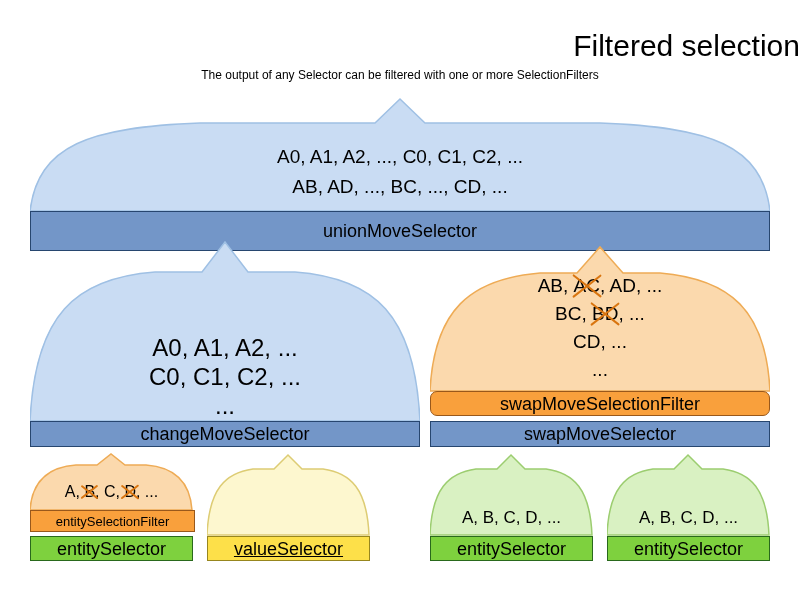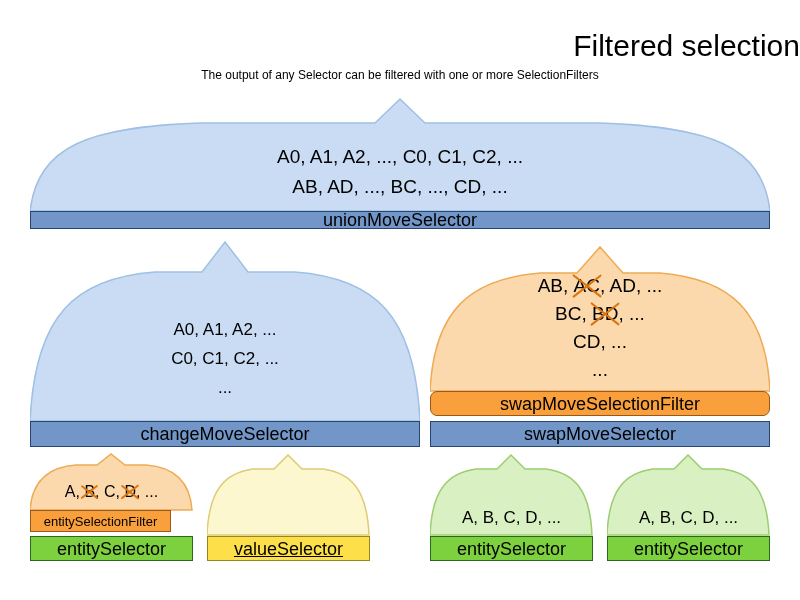--- a/index.html
+++ b/index.html
@@ -40,28 +40,28 @@
   <div class="abs title">Filtered selection</div>
   <div class="abs subtitle">The output of any Selector can be filtered with one or more SelectionFilters</div>
 
   <svg class="abs" style="left:30px;top:97px;" width="740" height="115" viewBox="0 0 740 115">
     <path class="fill-blueFunnel" d="M 0,114 C 8,48 60,30 170,26 L 345,26 L 370,2 L 395,26 L 570,26 C 680,30 732,48 740,114 Z"></path>
   </svg>
   <div class="abs funnel-text" style="left:30px;top:142px;width:740px;font-size:19px;line-height:30px;">
     <div>A0, A1, A2, ..., C0, C1, C2, ...</div>
     <div>AB, AD, ..., BC, ..., CD, ...</div>
   </div>
-  <div class="abs bar bar-blue" style="left:30px;top:211px;width:740px;height:18px;text-align:right;">
+  <div class="abs bar bar-blue" style="left:30px;top:211px;width:740px;height:40px;text-align:right;">
     <span>unionMoveSelector</span>
   </div>
 
   <svg class="abs" style="left:30px;top:240px;" width="390" height="182" viewBox="0 0 390 182">
     <path class="fill-blueFunnel" d="M 0,181 C 5,75 45,38 125,32 L 172,32 L 195,2 L 218,32 L 265,32 C 345,38 385,75 390,181 Z"></path>
   </svg>
-  <div class="abs funnel-text" style="left:30px;top:315px;width:390px;font-size:17px;line-height:29px;">
+  <div class="abs funnel-text" style="left:30px;top:333px;width:390px;font-size:24px;line-height:29px;">
     <div>A0, A1, A2, ...</div>
     <div>C0, C1, C2, ...</div>
     <div>...</div>
   </div>
   <div class="abs bar bar-blue" style="left:30px;top:421px;width:390px;height:26px;">
     <span>changeMoveSelector</span>
   </div>
 
   <svg class="abs" style="left:430px;top:245px;" width="340" height="147" viewBox="0 0 340 147">
     <path class="fill-orangeFunnel" d="M 0,146 C 4,65 40,34 110,28 L 147,28 L 170,2 L 193,28 L 230,28 C 300,34 336,65 340,146 Z"></path>
@@ -78,21 +78,21 @@
   <div class="abs bar bar-blue" style="left:430px;top:421px;width:340px;height:26px;">
     <span>swapMoveSelector</span>
   </div>
 
   <svg class="abs" style="left:30px;top:453px;" width="163" height="58" viewBox="0 0 163 58">
     <path class="fill-orangeFunnel" d="M 0,57 C 2,28 18,14 46,12 L 67,12 L 81,1 L 95,12 L 116,12 C 144,14 160,28 162,57 Z"></path>
   </svg>
   <div class="abs funnel-text" style="left:30px;top:482px;width:163px;font-size:16px;line-height:20px;">
     <span>A, </span><span class="crossed">B</span><span>, C, </span><span class="crossed">D</span><span>, ...</span>
   </div>
-  <div class="abs bar bar-orange" style="left:30px;top:510px;width:141px;height:22px;font-size:13px;">
+  <div class="abs bar bar-orange" style="left:30px;top:510px;width:165px;height:22px;font-size:13px;">
     <span>entitySelectionFilter</span>
   </div>
   <div class="abs bar bar-green" style="left:30px;top:536px;width:163px;height:25px;">
     <span>entitySelector</span>
   </div>
 
   <svg class="abs" style="left:207px;top:453px;" width="163" height="83" viewBox="0 0 163 83">
     <path class="fill-yellowFunnel" d="M 0,82 C 2,36 18,20 46,16 L 67,16 L 81,2 L 95,16 L 116,16 C 144,20 160,36 162,82 Z"></path>
   </svg>
   <div class="abs bar bar-yellow" style="left:207px;top:536px;width:163px;height:25px;text-decoration:underline;">

